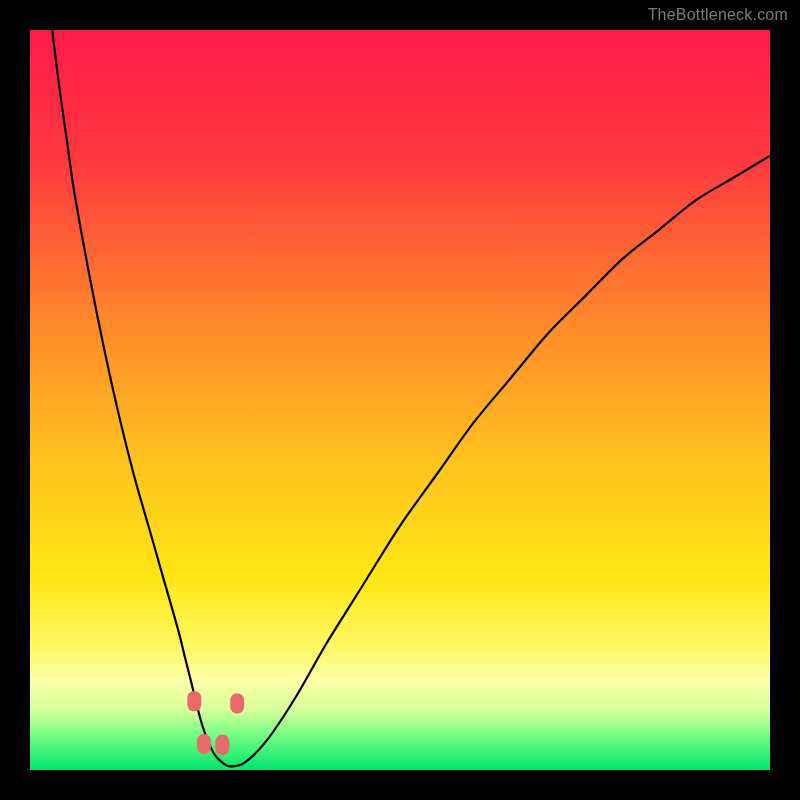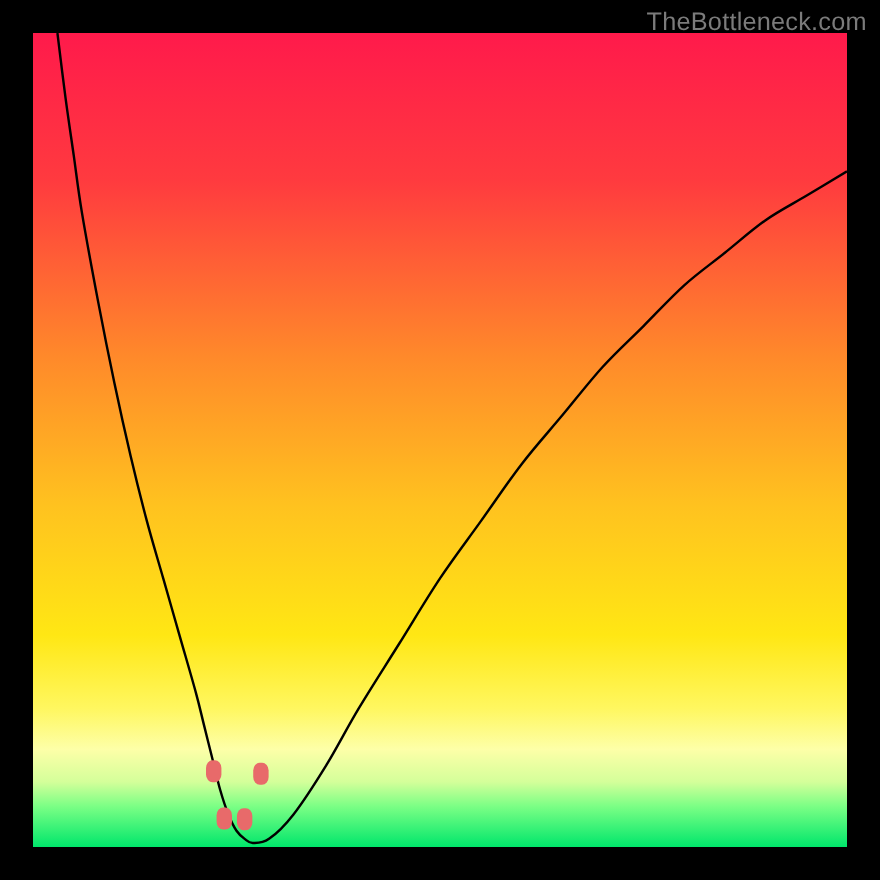--- a/index.html
+++ b/index.html
@@ -29,21 +29,21 @@
   }
   .gradient {
     position: absolute;
     inset: 0;
   }
   .watermark {
     position: absolute;
     top: 6px;
     right: 12px;
     color: #7b7b7b;
-    font-size: 23px;
+    font-size: 16px;
     font-weight: 400;
     letter-spacing: 0.2px;
     user-select: none;
   }
   svg {
     position: absolute;
     inset: 0;
   }
 </style>
 </head>

